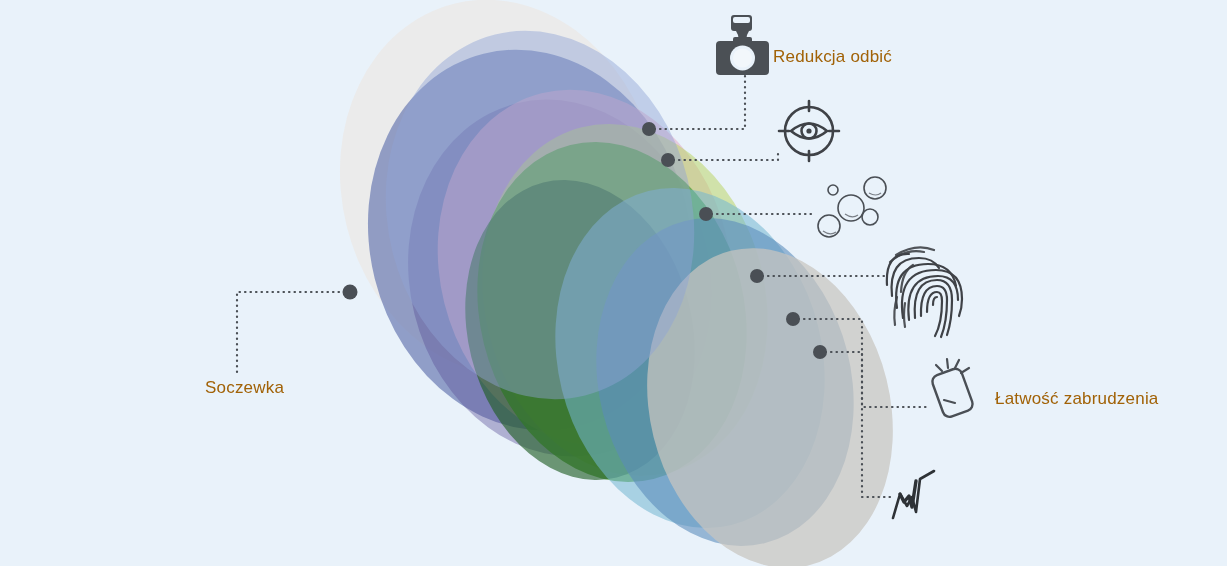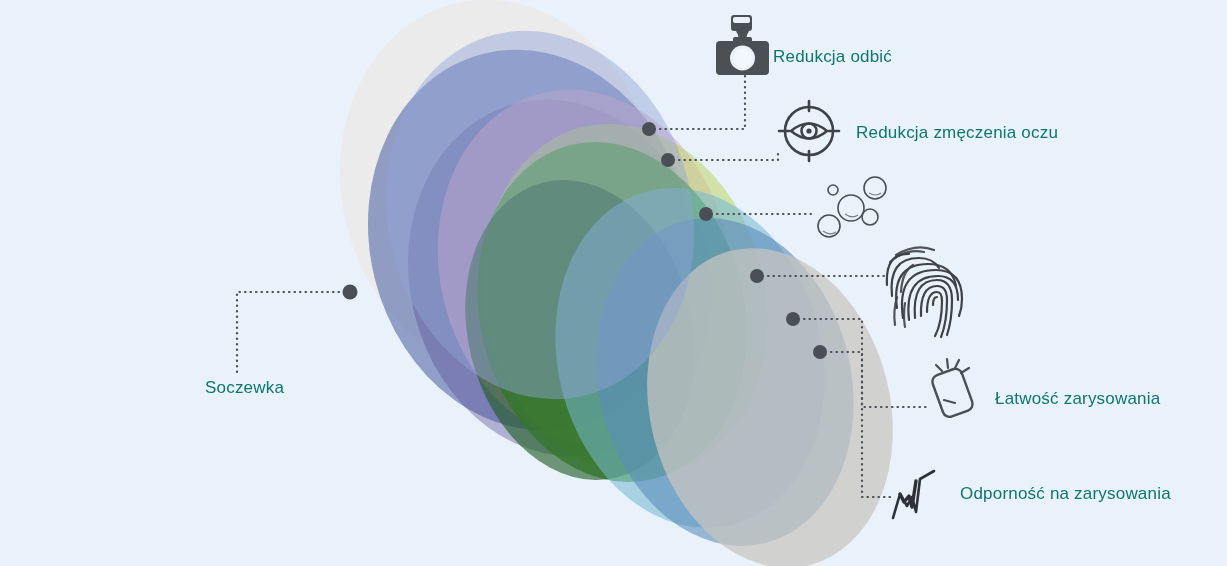--- a/index.html
+++ b/index.html
@@ -16,21 +16,21 @@
     font-family: "Liberation Sans", sans-serif;
   }
   #artwork {
     position: absolute;
     inset: 0;
     width: 1227px;
     height: 566px;
   }
   .label {
     position: absolute;
-    color: #0f766e;
+    color: #a16207;
     font-size: 17px;
     font-weight: 400;
     letter-spacing: 0.2px;
     white-space: nowrap;
     line-height: 1;
     font-family: "Liberation Sans", sans-serif;
   }
 </style>
 </head>
 <body style="background: rgb(233, 242, 250);">
@@ -169,21 +169,19 @@
     <g fill="none" stroke="#2e3236" stroke-width="2.6" stroke-linecap="round" stroke-linejoin="round">
       <path d="M893 518 l7 -24 l7 12 l5 -9 l4 15 l4 -33 l14 -8"></path>
       <path d="M900 494 l4 8 l5 -6 l3 11 l4 -26" stroke-width="3.4"></path>
     </g>
   </svg>
 
   <div class="label" style="left:205px; top:379px;">Soczewka</div>
 
   <div class="label" style="left:773px; top:48px;">Redukcja odbić</div>
 
-  <div class="label" style="left:856px; top:124px;">Redukcja zmęczenia oczu</div>
 
 
 
-  <div class="label" style="left:995px; top:390px;">Łatwość zarysowania</div>
+  <div class="label" style="left:995px; top:390px;">Łatwość zabrudzenia</div>
 
-  <div class="label" style="left:960px; top:485px;">Odporność na zarysowania</div>
 
 </div>
 
 </body></html>

